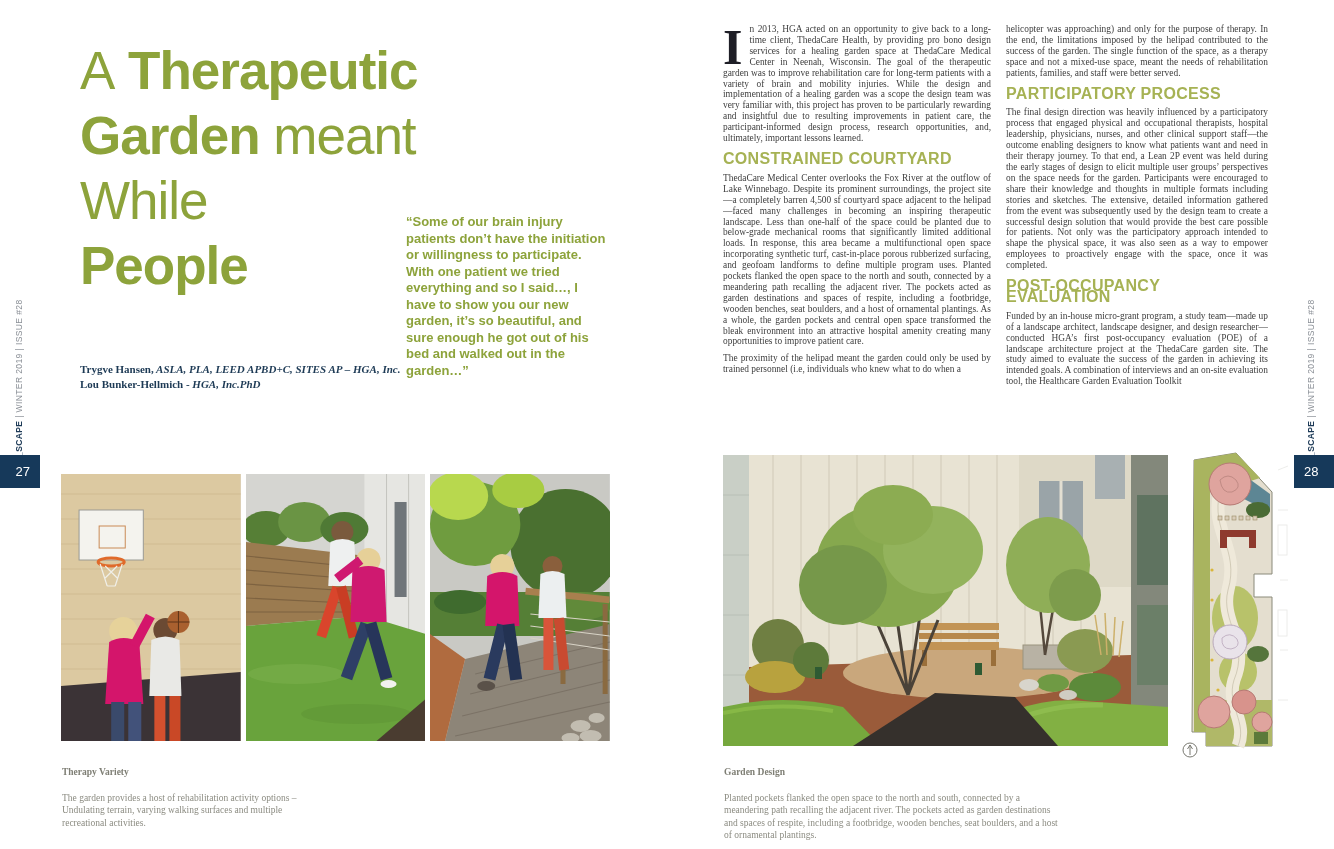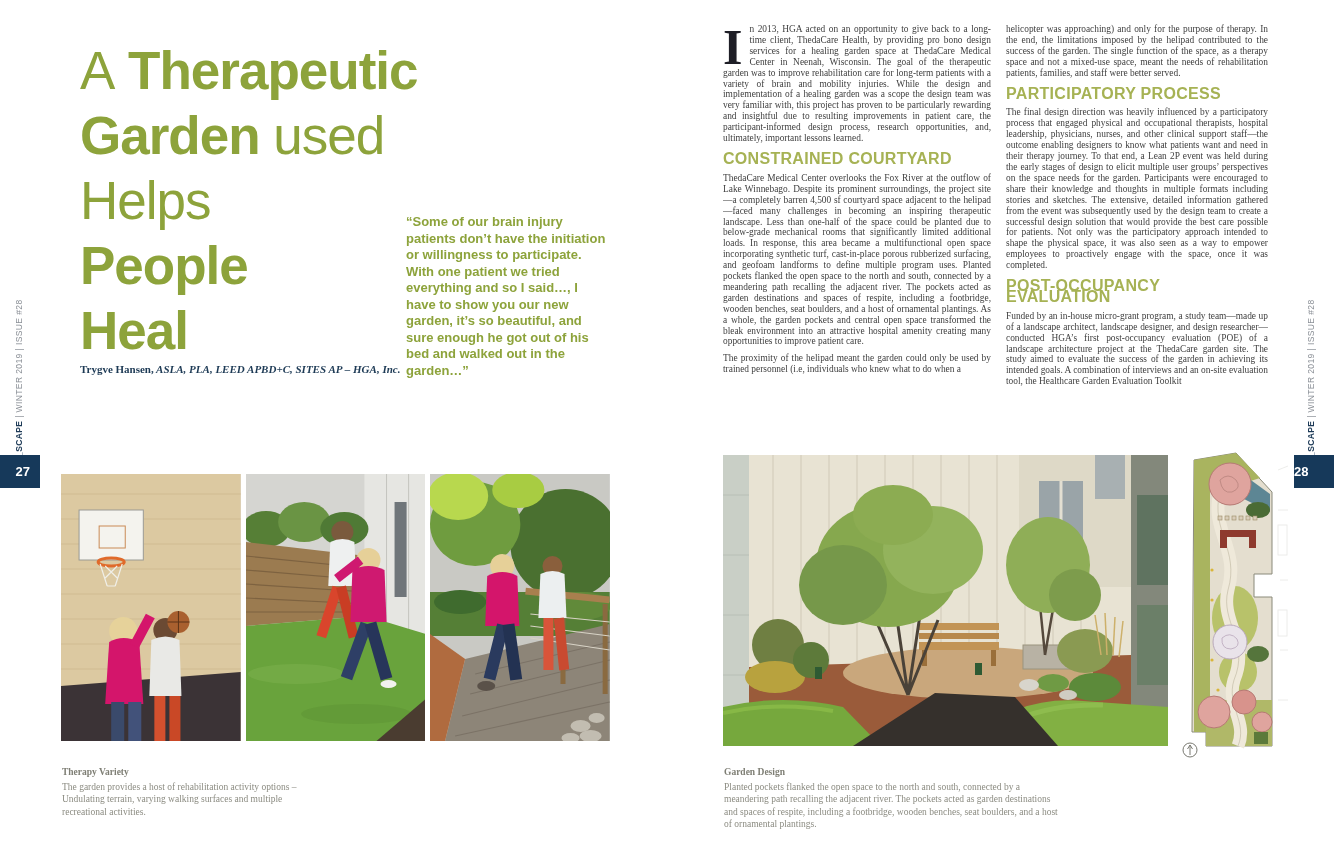--- a/index.html
+++ b/index.html
@@ -7,44 +7,44 @@
   body { font-family:"Liberation Sans", sans-serif; }
   .spread { position:relative; width:1334px; height:849px; background:#ffffff; overflow:hidden; }
 
   
   .rail-v { position:absolute; width:170px; height:14px; transform:rotate(-90deg);
             font-size:8.5px; letter-spacing:.4px; white-space:nowrap; color:#8a8f96; }
   .rail-v .brand { font-weight:700; color:#1d3a57; }
   .rail-left  { left:-64px;  top:365px; }
   .rail-right { left:1228px; top:365px; }
   .page-badge { position:absolute; top:455px; width:40px; height:33px; background:#16395a;
-                color:#fff; font-weight:700; font-size:13px; line-height:33px; }
+                color:#fff; font-weight:400; font-size:13px; line-height:33px; }
   .badge-left  { left:0; text-align:right; padding-right:10px; }
-  .badge-right { right:0; text-align:left; padding-left:0; }
+  .badge-right { right:0; text-align:left; padding-left:10px; }
 
   
   .title { position:absolute; left:80px; top:38px; width:400px; color:#8da33b;
            font-size:53px; line-height:65px; letter-spacing:-1px; }
   .title .bold { font-weight:700; }
   .title .reg  { font-weight:400; }
 
   .authors { position:absolute; left:80px; top:362px; width:380px; color:#1d3a55;
              font-family:"Liberation Serif", serif; font-size:11px; line-height:15px; font-weight:700; }
   .authors .cred { font-style:italic; }
 
   .pull-quote { position:absolute; left:406px; top:214px; width:204px; text-align:left;
                 color:#8da33b; font-weight:700; font-size:13px; line-height:16.5px; }
 
   .photo-row { position:absolute; left:61px; top:474px; width:549px; height:267px; display:flex; gap:5px; }
   .photo { flex:1 1 0; height:267px; overflow:hidden; background:#ddd; }
   .photo svg { display:block; width:100%; height:100%; }
 
   .caption { position:absolute; font-family:"Liberation Serif", serif; color:#8b8b81;
              font-size:9.5px; line-height:12.5px; }
-  .caption .cap-title { font-weight:700; color:#7e7e74; display:block; margin-bottom:2px;font-family:Liberation Serif, serif; }
+  .caption .cap-title { font-weight:700; color:#7e7e74; display:block; margin-bottom:13px;font-family:Liberation Serif, serif; }
   .caption-left  { left:62px;  top:766px; width:252px; }
   .caption-right { left:724px; top:766px; width:340px; }
 
   
   .col { position:absolute; top:24px; font-family:"Liberation Serif", serif; color:#3e3e3e;
          font-size:9.4px; line-height:10.9px; text-align:justify; overflow:hidden; height:422px; }
   .col-1 { left:723px;  width:268px; }
   .col-2 { left:1006px; width:262px; }
   .col p { margin-bottom:6px; }
   .col h3 { font-family:"Liberation Sans", sans-serif; color:#a6b254; font-size:16px;
@@ -66,28 +66,28 @@
   <div class="rail-v rail-left"><span class="brand">_SCAPE</span><span> | WINTER 2019 | ISSUE #28</span></div>
   <div class="page-badge badge-left">27</div>
 
   <div class="rail-v rail-right"><span class="brand">_SCAPE</span><span> | WINTER 2019 | ISSUE #28</span></div>
   <div class="page-badge badge-right">28</div>
 
   <h1 class="title">
     <span class="reg">A</span>
     <span class="bold">Therapeutic</span><br>
     <span class="bold">Garden</span>
-    <span class="reg">used</span><br>
-    <span class="reg">Helps</span><br>
+    <span class="reg">meant</span><br>
+    <span class="reg">While</span><br>
     <span class="bold">People</span><br>
-    <span class="bold">Heal</span>
   </h1>
 
   <div class="authors">
     <div><span>Trygve Hansen,</span><span class="cred"> ASLA, PLA, LEED APBD+C, SITES AP – HGA, Inc.</span></div>
+    <div><span>Lou Bunker-Hellmich -</span><span class="cred"> HGA, Inc.PhD</span></div>
   </div>
 
   <div class="pull-quote">“Some of our brain injury patients don’t have the initiation or willingness to participate. With one patient we tried everything and so I said…, I have to show you our new garden, it’s so beautiful, and sure enough he got out of his bed and walked out in the garden…”</div>
 
   <div class="photo-row">
 
     <figure class="photo">
       <svg viewBox="0 0 179 267" preserveAspectRatio="none">
         <rect width="179" height="267" fill="#dcc9a1"></rect>
         <g stroke="#cfbb92" stroke-width="1">

